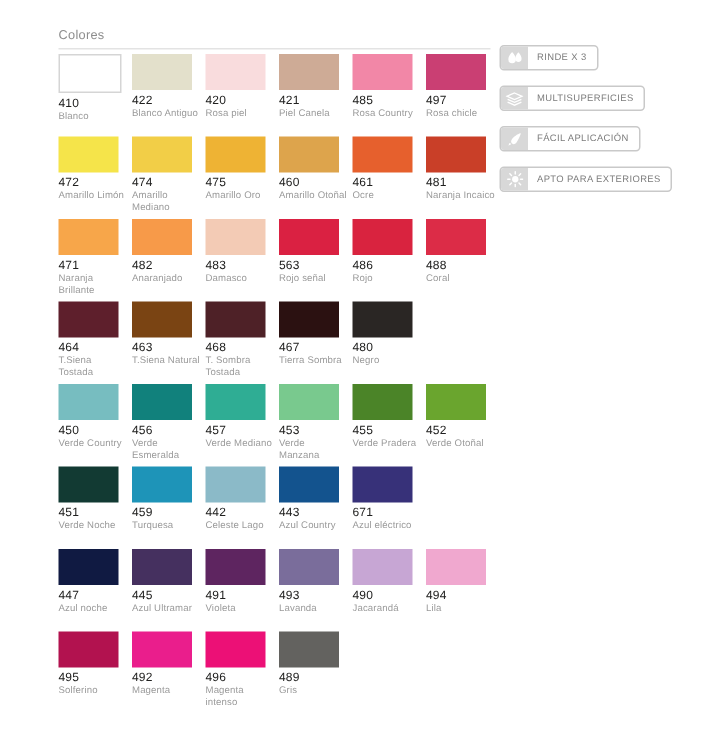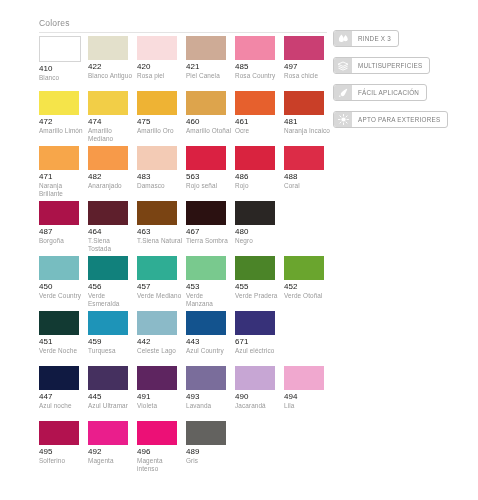--- a/index.html
+++ b/index.html
@@ -249,33 +249,33 @@
             <div class="swatch-name" style="white-space: normal; width: 46px;">Rojo</div>
           </div>
           <div class="swatch-cell">
             <span class="swatch-chip" style="background: rgb(220, 44, 71);"></span>
             <div class="swatch-code">488</div>
             <div class="swatch-name" style="white-space: normal; width: 46px;">Coral</div>
           </div>
         </div>
         <div class="swatch-row row-pitch">
           <div class="swatch-cell">
-            <span class="swatch-chip" style="background: rgb(171, 18, 73);"></span>
-            <div class="swatch-code">487</div>
-            <div class="swatch-name" style="white-space: normal; width: 46px;">Borgoña</div>
-          </div>
-          <div class="swatch-cell">
             <span class="swatch-chip" style="background: rgb(94, 31, 44);"></span>
             <div class="swatch-code">464</div>
             <div class="swatch-name" style="white-space: normal; width: 46px;">T.Siena Tostada</div>
           </div>
           <div class="swatch-cell">
             <span class="swatch-chip" style="background: rgb(122, 68, 19);"></span>
             <div class="swatch-code">463</div>
             <div class="swatch-name" style="white-space: normal; width: 46px;">T.Siena Natural</div>
+          </div>
+          <div class="swatch-cell">
+            <span class="swatch-chip" style="background: rgb(78, 33, 39);"></span>
+            <div class="swatch-code">468</div>
+            <div class="swatch-name" style="white-space: normal; width: 46px;">T. Sombra Tostada</div>
           </div>
           <div class="swatch-cell">
             <span class="swatch-chip" style="background: rgb(43, 17, 17);"></span>
             <div class="swatch-code">467</div>
             <div class="swatch-name" style="white-space: normal; width: 46px;">Tierra Sombra</div>
           </div>
           <div class="swatch-cell">
             <span class="swatch-chip" style="background: rgb(42, 38, 36);"></span>
             <div class="swatch-code">480</div>
             <div class="swatch-name" style="white-space: normal; width: 46px;">Negro</div>

